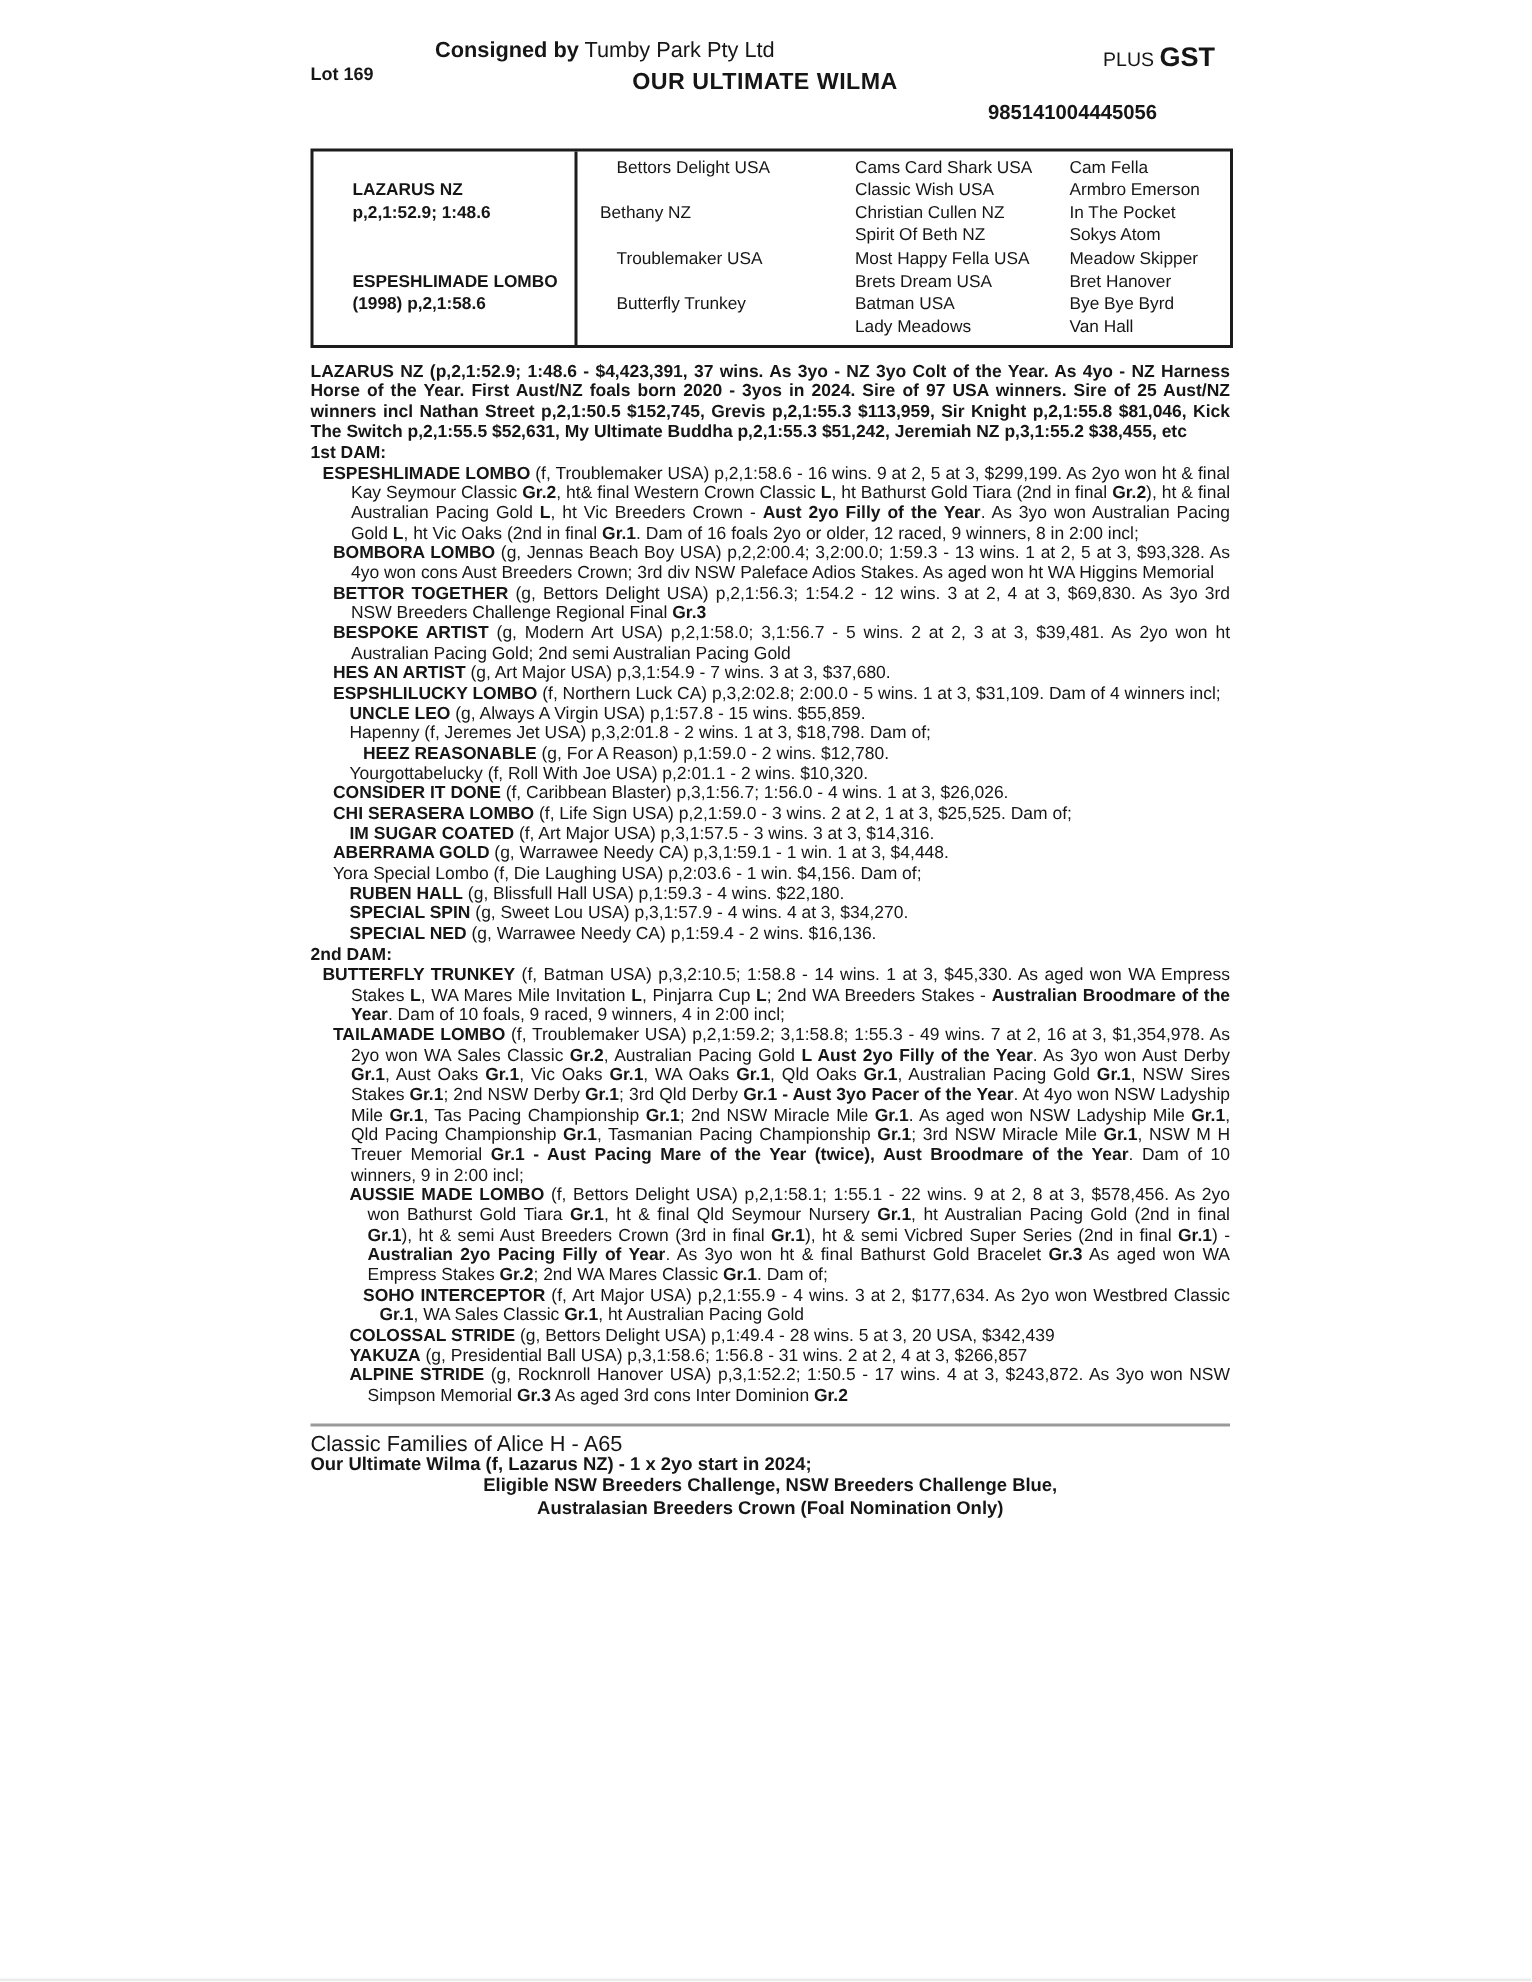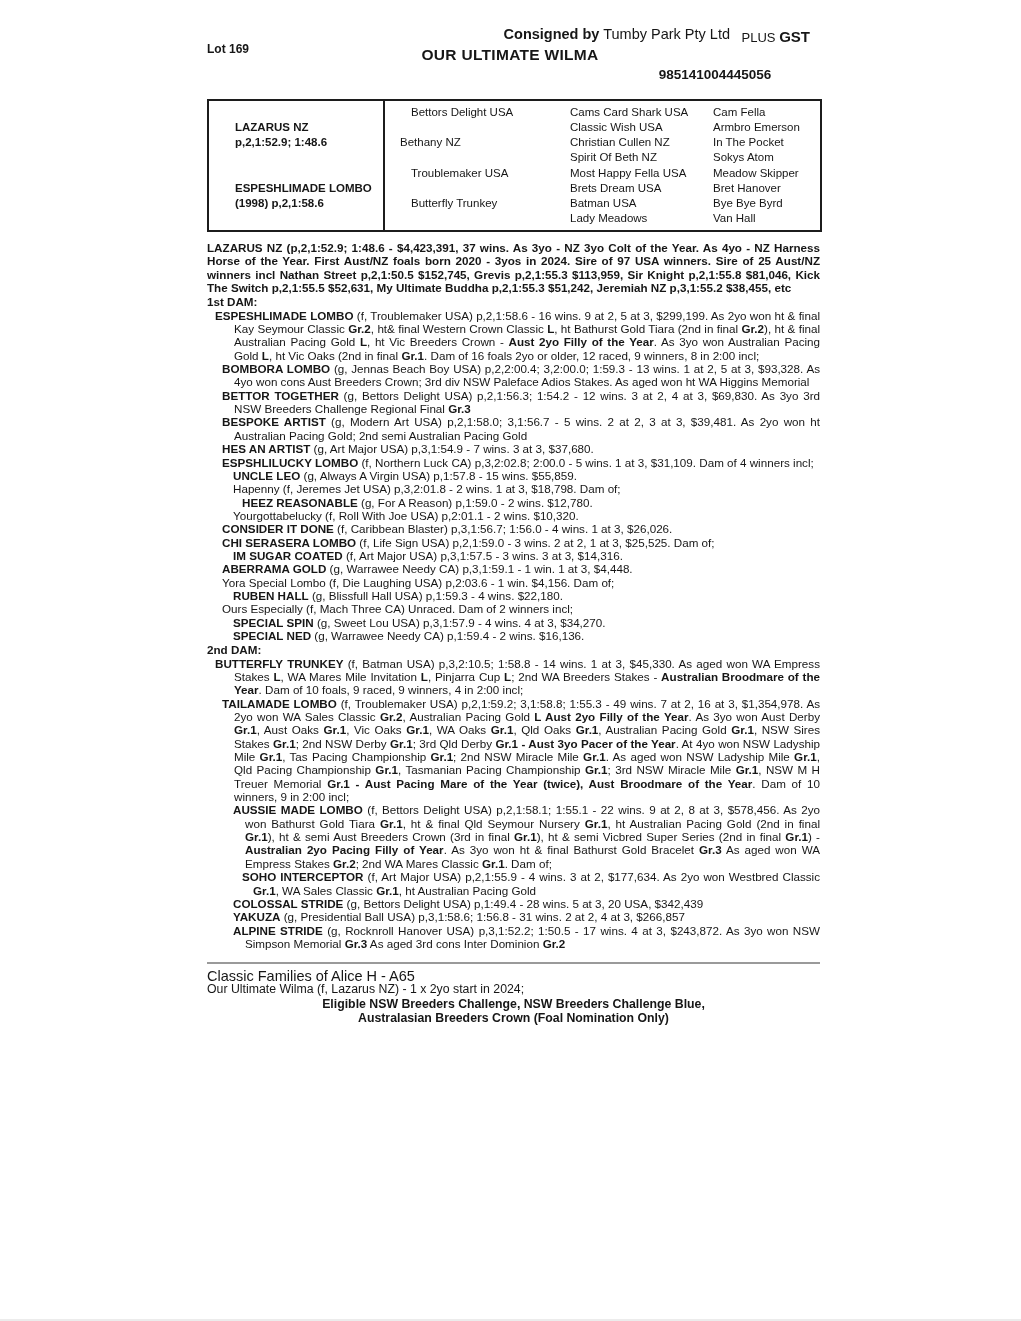--- a/index.html
+++ b/index.html
@@ -1,24 +1,24 @@
 <!DOCTYPE html>
 <html><head>
 <meta charset="utf-8">
 <style>
   html,body { margin:0; padding:0; background:#fff; }
   .page { position:relative; width:1021px; height:1321px; background:#ffffff;
           font-family:"Liberation Sans","DejaVu Sans",sans-serif; color:#161616; overflow:hidden; }
 
   
   .hdr-lot    { position:absolute; left:207px; top:42px;  font-weight:bold; font-size:12px; }
-  .hdr-center { position:absolute; left:290px; top:26px;  width:440px; text-align:right; font-size:14.5px; }
+  .hdr-center { position:absolute; left:290px; top:26px;  width:440px; text-align:left; font-size:14.5px; }
   .hdr-center .clabel { font-weight:bold; }
   .hdr-right  { position:absolute; left:620px; top:28px;  width:190px; text-align:right; font-size:13px; }
-  .hdr-right .gst { font-weight:bold; font-size:15px; }
+  .hdr-right .gst { font-weight:bold; font-size:18px; }
   .hdr-title  { position:absolute; left:290px; top:46px;  width:440px; text-align:center; font-weight:bold; font-size:15.5px; letter-spacing:.3px; }
   .hdr-foaled { position:absolute; left:290px; top:67px;  width:440px; text-align:center; font-weight:bold; font-size:13.5px; }
   .hdr-chip   { position:absolute; left:620px; top:67px;  width:190px; text-align:center;  font-weight:bold; font-size:13.5px; }
 
   
   .pbox { position:absolute; left:207px; top:99px; width:611px; height:129px;
           border:2px solid #1c1c1c; font-size:11.5px; }
   .pbox .vline { position:absolute; left:174px; top:0; width:2px; height:100%; background:#1c1c1c; }
   .pbox .c { position:absolute; white-space:nowrap;margin-left:14px; }
   .pbox .subj { font-weight:bold; }
@@ -31,21 +31,21 @@
   .sire-summary { font-weight:bold; margin-bottom:8px; }
   .dam-label { font-weight:bold; margin-left:4px; padding-top:1px; }
   .lvA { padding-left:27px; text-indent:-19px; }
   .lvB { padding-left:27px; text-indent:-12px; }
   .lvC { padding-left:38px; text-indent:-12px; }
   .lvD { padding-left:46px; text-indent:-11px; }
 
   
   .rule   { margin-top:12px; border:none; border-top:2px solid #9a9a9a; width:100%; }
   .family { font-size:14.5px; font-weight:normal; margin-top:10px; text-align:left; text-indent:0; }
-  .starts { font-size:12.3px; font-weight:normal; margin-top:17px; text-align:left; text-indent:0; }
+  .starts { font-size:12.3px; font-weight:bold; margin-top:17px; text-align:left; text-indent:0; }
   .elig   { font-size:12.3px; font-weight:bold; margin-top:12px; line-height:14.6px; text-align:center; text-indent:0; }
   .page-bottom-edge { position:absolute; left:0; right:0; bottom:0; height:2px; background:#ececec; }
 </style>
 </head>
 <body>
 
 <div class="page">
 
   <div class="hdr-lot">Lot 169</div>
   <div class="hdr-center"><span class="clabel">Consigned by</span><span> Tumby Park Pty Ltd</span></div>
@@ -98,21 +98,20 @@
     <p class="lvC"><span class="bseg">UNCLE LEO</span><span> (g, Always A Virgin USA) p,1:57.8 - 15 wins. $55,859.</span></p>
     <p class="lvC"><span>Hapenny (f, Jeremes Jet USA) p,3,2:01.8 - 2 wins. 1 at 3, $18,798. Dam of;</span></p>
     <p class="lvD"><span class="bseg">HEEZ REASONABLE</span><span> (g, For A Reason) p,1:59.0 - 2 wins. $12,780.</span></p>
     <p class="lvC"><span>Yourgottabelucky (f, Roll With Joe USA) p,2:01.1 - 2 wins. $10,320.</span></p>
     <p class="lvB"><span class="bseg">CONSIDER IT DONE</span><span> (f, Caribbean Blaster) p,3,1:56.7; 1:56.0 - 4 wins. 1 at 3, $26,026.</span></p>
     <p class="lvB"><span class="bseg">CHI SERASERA LOMBO</span><span> (f, Life Sign USA) p,2,1:59.0 - 3 wins. 2 at 2, 1 at 3, $25,525. Dam of;</span></p>
     <p class="lvC"><span class="bseg">IM SUGAR COATED</span><span> (f, Art Major USA) p,3,1:57.5 - 3 wins. 3 at 3, $14,316.</span></p>
     <p class="lvB"><span class="bseg">ABERRAMA GOLD</span><span> (g, Warrawee Needy CA) p,3,1:59.1 - 1 win. 1 at 3, $4,448.</span></p>
     <p class="lvB"><span>Yora Special Lombo (f, Die Laughing USA) p,2:03.6 - 1 win. $4,156. Dam of;</span></p>
     <p class="lvC"><span class="bseg">RUBEN HALL</span><span> (g, Blissfull Hall USA) p,1:59.3 - 4 wins. $22,180.</span></p>
-    <p class="lvB"><span>Ours Especially (f, Mach Three CA) Unraced. Dam of 2 winners incl;</span></p>
     <p class="lvC"><span class="bseg">SPECIAL SPIN</span><span> (g, Sweet Lou USA) p,3,1:57.9 - 4 wins. 4 at 3, $34,270.</span></p>
     <p class="lvC"><span class="bseg">SPECIAL NED</span><span> (g, Warrawee Needy CA) p,1:59.4 - 2 wins. $16,136.</span></p>
 
     <p class="dam-label">2nd DAM:</p>
     <p class="lvA"><span class="bseg">BUTTERFLY TRUNKEY</span><span> (f, Batman USA) p,3,2:10.5; 1:58.8 - 14 wins. 1 at 3, $45,330. As aged won WA Empress Stakes </span><span class="bseg">L</span><span>, WA Mares Mile Invitation </span><span class="bseg">L</span><span>, Pinjarra Cup </span><span class="bseg">L</span><span>; 2nd WA Breeders Stakes - </span><span class="bseg">Australian Broodmare of the Year</span><span>. Dam of 10 foals, 9 raced, 9 winners, 4 in 2:00 incl;</span></p>
     <p class="lvB"><span class="bseg">TAILAMADE LOMBO</span><span> (f, Troublemaker USA) p,2,1:59.2; 3,1:58.8; 1:55.3 - 49 wins. 7 at 2, 16 at 3, $1,354,978. As 2yo won WA Sales Classic </span><span class="bseg">Gr.2</span><span>, Australian Pacing Gold </span><span class="bseg">L Aust 2yo Filly of the Year</span><span>. As 3yo won Aust Derby </span><span class="bseg">Gr.1</span><span>, Aust Oaks </span><span class="bseg">Gr.1</span><span>, Vic Oaks </span><span class="bseg">Gr.1</span><span>, WA Oaks </span><span class="bseg">Gr.1</span><span>, Qld Oaks </span><span class="bseg">Gr.1</span><span>, Australian Pacing Gold </span><span class="bseg">Gr.1</span><span>, NSW Sires Stakes </span><span class="bseg">Gr.1</span><span>; 2nd NSW Derby </span><span class="bseg">Gr.1</span><span>; 3rd Qld Derby </span><span class="bseg">Gr.1 - Aust 3yo Pacer of the Year</span><span>. At 4yo won NSW Ladyship Mile </span><span class="bseg">Gr.1</span><span>, Tas Pacing Championship </span><span class="bseg">Gr.1</span><span>; 2nd NSW Miracle Mile </span><span class="bseg">Gr.1</span><span>. As aged won NSW Ladyship Mile </span><span class="bseg">Gr.1</span><span>, Qld Pacing Championship </span><span class="bseg">Gr.1</span><span>, Tasmanian Pacing Championship </span><span class="bseg">Gr.1</span><span>; 3rd NSW Miracle Mile </span><span class="bseg">Gr.1</span><span>, NSW M H Treuer Memorial </span><span class="bseg">Gr.1 - Aust Pacing Mare of the Year (twice), Aust Broodmare of the Year</span><span>. Dam of 10 winners, 9 in 2:00 incl;</span></p>
     <p class="lvC"><span class="bseg">AUSSIE MADE LOMBO</span><span> (f, Bettors Delight USA) p,2,1:58.1; 1:55.1 - 22 wins. 9 at 2, 8 at 3, $578,456. As 2yo won Bathurst Gold Tiara </span><span class="bseg">Gr.1</span><span>, ht &amp; final Qld Seymour Nursery </span><span class="bseg">Gr.1</span><span>, ht Australian Pacing Gold (2nd in final </span><span class="bseg">Gr.1</span><span>), ht &amp; semi Aust Breeders Crown (3rd in final </span><span class="bseg">Gr.1</span><span>), ht &amp; semi Vicbred Super Series (2nd in final </span><span class="bseg">Gr.1</span><span>) - </span><span class="bseg">Australian 2yo Pacing Filly of Year</span><span>. As 3yo won ht &amp; final Bathurst Gold Bracelet </span><span class="bseg">Gr.3</span><span> As aged won WA Empress Stakes </span><span class="bseg">Gr.2</span><span>; 2nd WA Mares Classic </span><span class="bseg">Gr.1</span><span>. Dam of;</span></p>
     <p class="lvD"><span class="bseg">SOHO INTERCEPTOR</span><span> (f, Art Major USA) p,2,1:55.9 - 4 wins. 3 at 2, $177,634. As 2yo won Westbred Classic </span><span class="bseg">Gr.1</span><span>, WA Sales Classic </span><span class="bseg">Gr.1</span><span>, ht Australian Pacing Gold</span></p>
     <p class="lvC"><span class="bseg">COLOSSAL STRIDE</span><span> (g, Bettors Delight USA) p,1:49.4 - 28 wins. 5 at 3, 20 USA, $342,439</span></p>
     <p class="lvC"><span class="bseg">YAKUZA</span><span> (g, Presidential Ball USA) p,3,1:58.6; 1:56.8 - 31 wins. 2 at 2, 4 at 3, $266,857</span></p>

